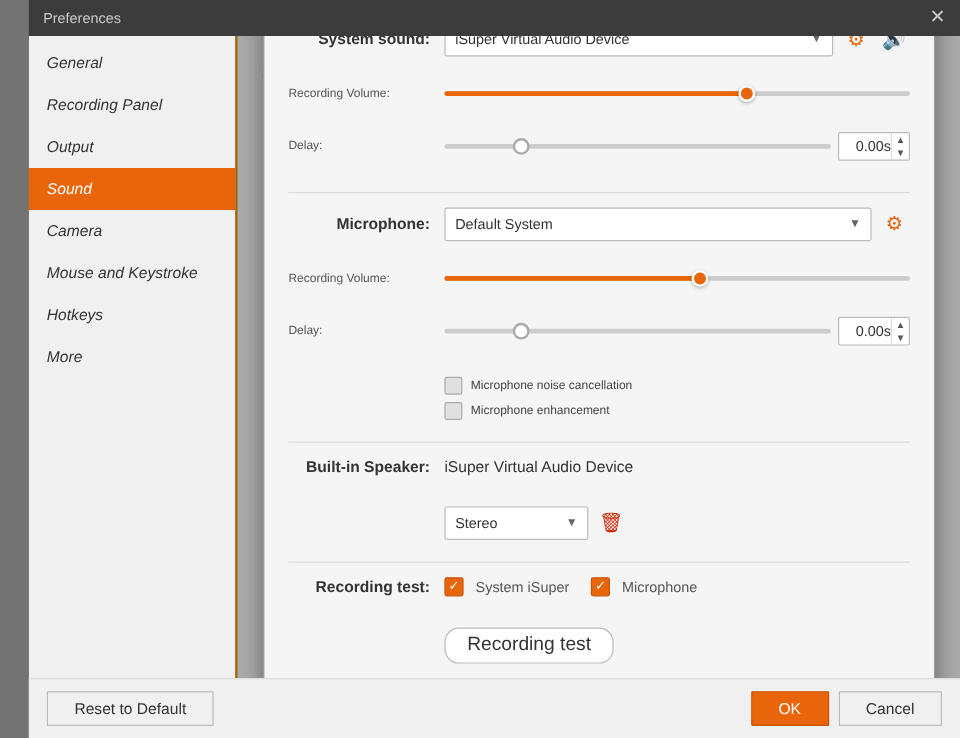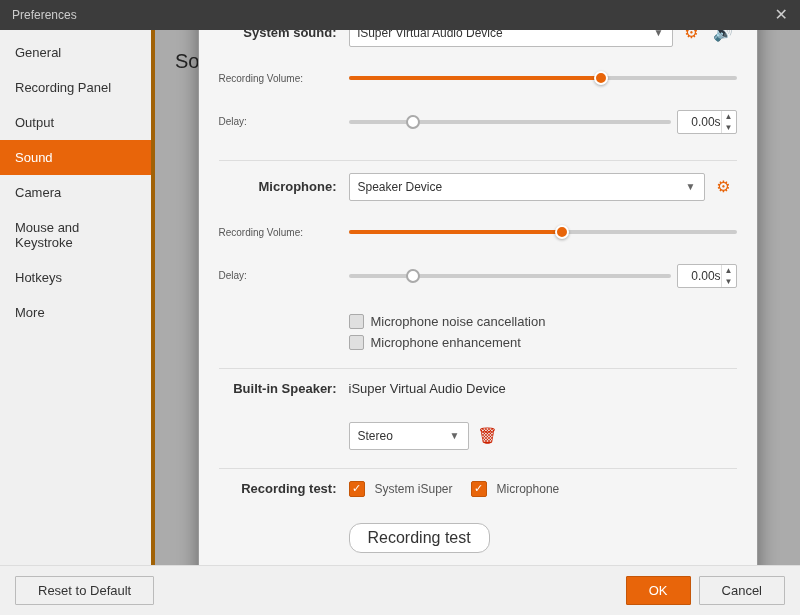--- a/index.html
+++ b/index.html
@@ -13,20 +13,21 @@
       position: relative;
     }
 
     
     .main-window {
       width: 800px;
       height: 615px;
       background: #737373;
       display: flex;
       flex-direction: column;
+      padding-left: 24px;
     }
 
     .title-bar {
       background: #3c3c3c;
       color: #ccc;
       height: 30px;
       display: flex;
       align-items: center;
       justify-content: space-between;
       padding: 0 12px;
@@ -48,25 +49,26 @@
     }
 
     .main-content {
       display: flex;
       flex: 1;
       overflow: hidden;
     }
 
     
     .sidebar {
-      width: 155px;
+      width: 174px;
       background: #f0f0f0;
-      border-right: 4px solid #a16207;
+      border-right: 2px solid #a16207;
       flex-shrink: 0;
       padding-top: 5px;
+      font-style: italic;
     }
 
     .sidebar-item {
       padding: 10px 15px;
       cursor: pointer;
       color: #333;
       font-size: 13px;
     }
     .sidebar-item.active {
       background: #e8650a;
@@ -350,21 +352,21 @@
       border: 1px solid #aaa;
       background: #e0e0e0;
       border-radius: 2px;
       display: flex;
       align-items: center;
       justify-content: center;
       cursor: pointer;
     }
 
     .checkbox-label {
-      font-size: 13px;
+      font-size: 10px;
       color: #444;
     }
 
     .divider {
       border: none;
       border-top: 1px solid #ddd;
       margin: 12px 0;
     }
 
     .built-in-label {
@@ -535,21 +537,21 @@
             </div>
 
             <hr class="divider">
 
             <div class="form-section">
 
               <div class="form-row">
                 <span class="form-label">Microphone:</span>
                 <div class="select-wrapper">
                   <div class="select-box">
-                    <span class="select-box-text">Speaker Device</span>
+                    <span class="select-box-text">Default System</span>
                     <span class="chevron-down">▼</span>
                   </div>
                   <button class="icon-btn" title="Settings">⚙</button>
                 </div>
               </div>
 
               <div class="form-row">
                 <span class="form-label-light">Recording Volume:</span>
                 <div class="slider-row">
                   <div class="slider-track">

